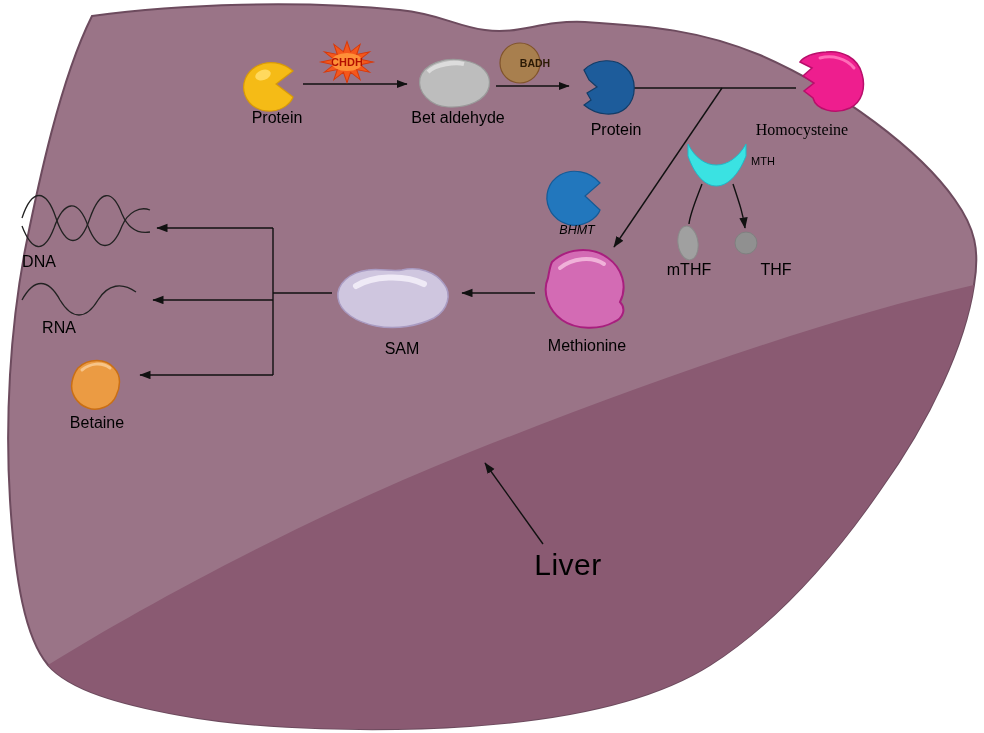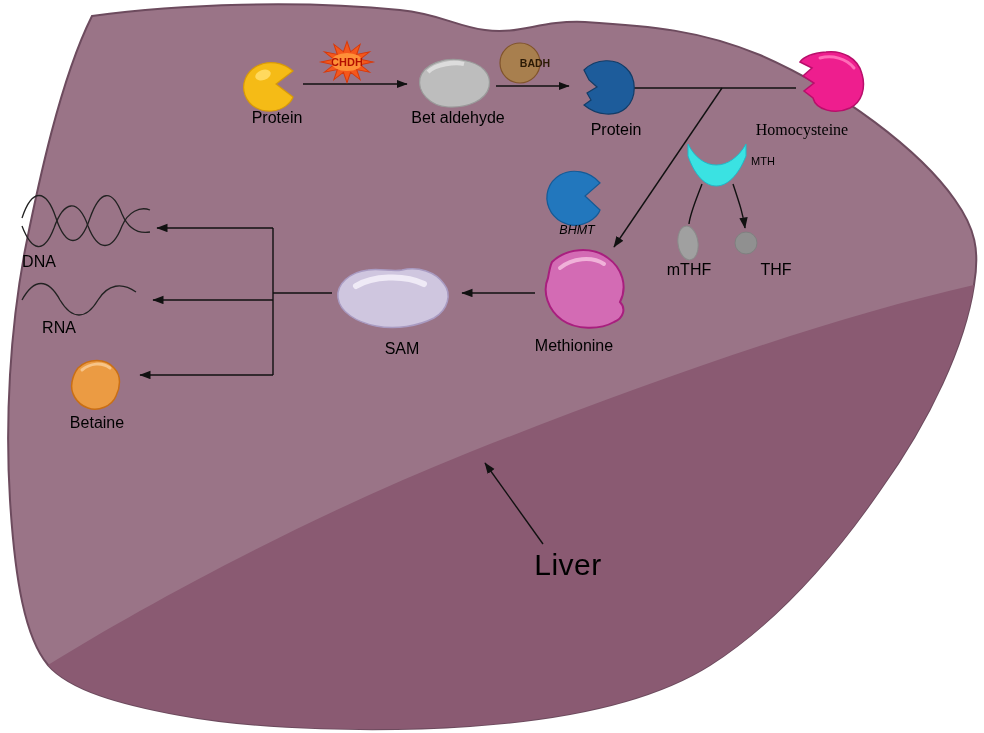--- a/index.html
+++ b/index.html
@@ -141,20 +141,20 @@
   <div class="lbl" style="left:277px;top:110px;">Protein</div>
   <div class="lbl" style="left:458px;top:110px;">Bet aldehyde</div>
   <div class="lbl" style="left:616px;top:122px;">Protein</div>
   <div class="lbl" style="left:802px;top:122px;font-family:Liberation Serif, serif;">Homocysteine</div>
   <div class="lbl center enz-red" style="left:347px;top:62px;">CHDH</div>
   <div class="lbl center enz-dark" style="left:520px;top:63px;margin-left:15px;">BADH</div>
   <div class="lbl bhmt" style="left:577px;top:224px;font-style:italic;">BHMT</div>
   <div class="lbl mth" style="left:751px;top:156px;">MTH</div>
   <div class="lbl" style="left:689px;top:262px;">mTHF</div>
   <div class="lbl" style="left:748px;top:262px;margin-left:28px;">THF</div>
-  <div class="lbl" style="left:574px;top:338px;">Methionine</div>
+  <div class="lbl" style="left:587px;top:338px;">Methionine</div>
   <div class="lbl" style="left:402px;top:341px;">SAM</div>
   <div class="lbl" style="left:39px;top:254px;">DNA</div>
   <div class="lbl" style="left:59px;top:320px;text-align:right;">RNA</div>
   <div class="lbl" style="left:97px;top:415px;">Betaine</div>
   <div class="lbl big" style="left:568px;top:550px;text-align:center;">Liver</div>
 
 </div>
 
 </body></html>

